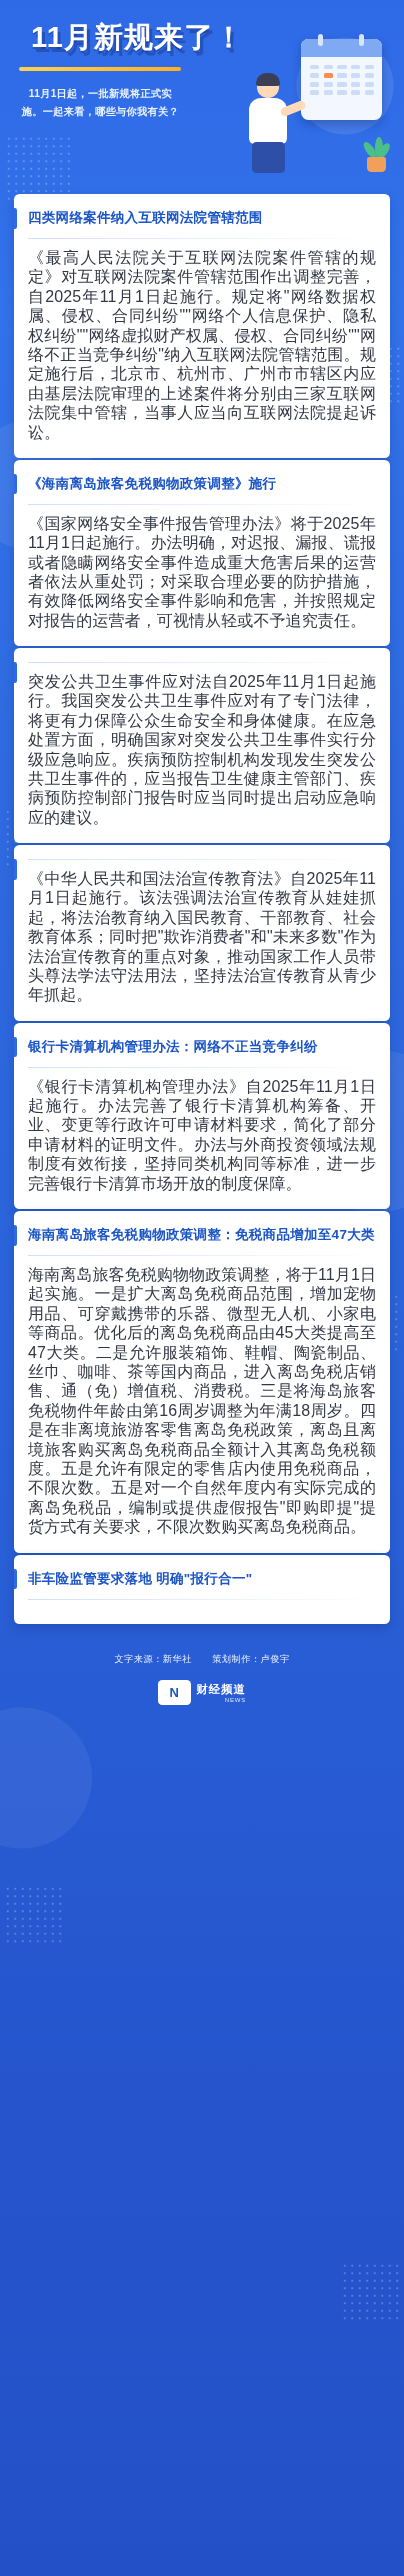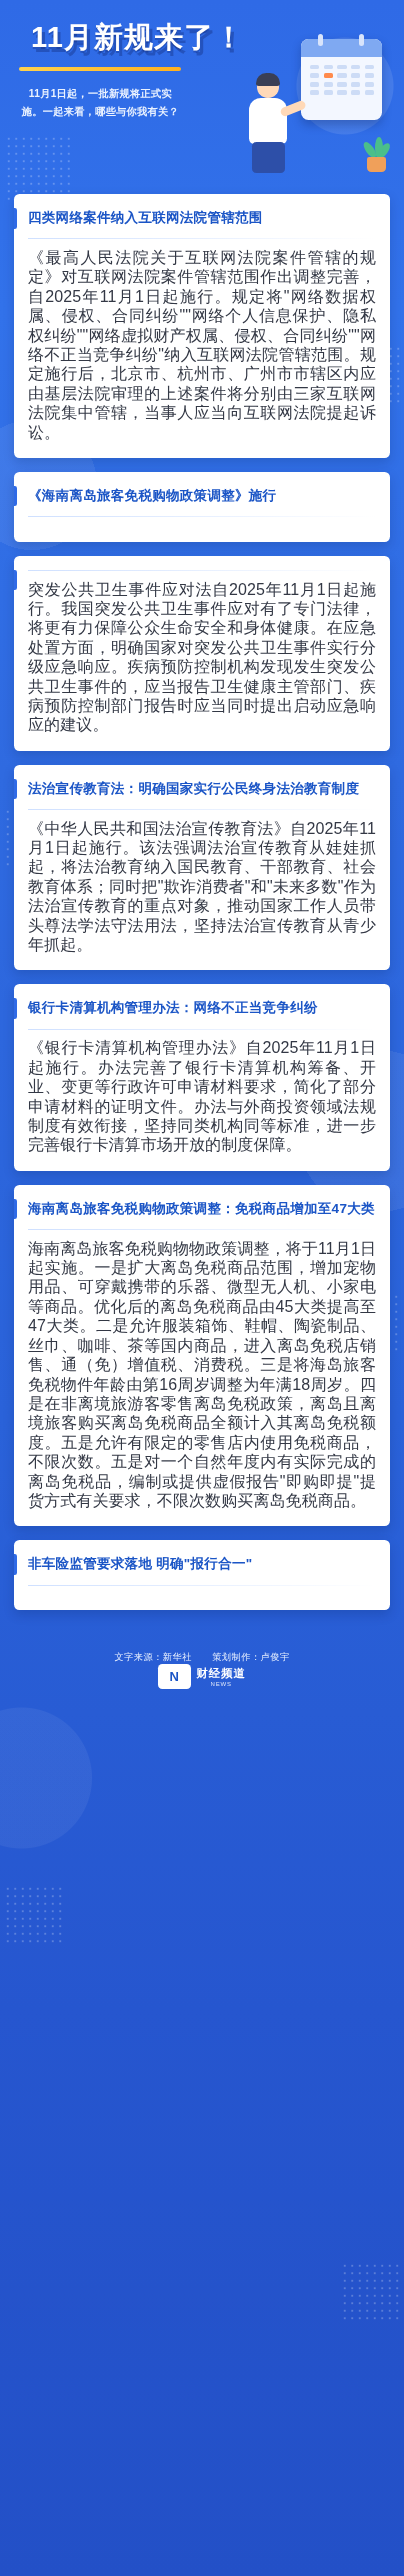--- a/index.html
+++ b/index.html
@@ -169,21 +169,21 @@
   }
   .plant .leaf.l2 { transform: rotate(-35deg); left: 4.3px; height: 18.3px; }
   .plant .leaf.l3 { transform: rotate(35deg); left: 18.3px; height: 17px; }
 
   
   .content { position: relative; padding: 0 14px 21.5px 14px; }
   .card {
     position: relative;
     background: #ffffff;
     border-radius: 5.4px;
-    margin-bottom: 14px;
+    margin-bottom: 2px;
     padding: 14px 14px 16px 14px;
     box-shadow: 0 4.3px 10.8px rgba(8,28,80,.18);
   }
   .card::before {
     content: "";
     position: absolute;
     left: 0; top: 14px;
     width: 3.2px; height: 20.5px;
     background: #2f6ae6;
     border-radius: 0 2.2px 2.2px 0;
@@ -214,41 +214,42 @@
   
   .footer {
     position: relative;
     padding: 5.4px 0 25px 0;
     text-align: center;
   }
   .footer .credits {
     color: #e8f0ff;
     font-size: 9.2px;
     letter-spacing: 0.5px;
+    margin-bottom: 14px;
     text-align: center;
   }
   .footer .credits span { margin: 0 8.6px; }
   .logo-row {
     display: flex;
     align-items: center;
     justify-content: center;
     gap: 5.4px;
   }
   .logo-mark {
     width: 33px; height: 25px;
     background: #ffffff;
     border-radius: 4.3px;
     color: #1b55c6;
     font-weight: bold;
     font-size: 13px;
     line-height: 25px;
     letter-spacing: 0.5px;
   }
   .logo-text {
-    text-align: center;
+    text-align: right;
     color: #ffffff;
   }
   .logo-text .cn { font-size: 11.3px; font-weight: bold; letter-spacing: 1.1px; }
   .logo-text .en { font-size: 6px; letter-spacing: 0.8px; opacity: .85; }
 </style>
 </head>
 <body>
 
 <div class="page">
 
@@ -315,29 +316,29 @@
 
     <section class="card">
       <h2>四类网络案件纳入互联网法院管辖范围</h2>
       <div class="rule"></div>
       <p>《最高人民法院关于互联网法院案件管辖的规定》对互联网法院案件管辖范围作出调整完善，自2025年11月1日起施行。规定将"网络数据权属、侵权、合同纠纷""网络个人信息保护、隐私权纠纷""网络虚拟财产权属、侵权、合同纠纷""网络不正当竞争纠纷"纳入互联网法院管辖范围。规定施行后，北京市、杭州市、广州市市辖区内应由基层法院审理的上述案件将分别由三家互联网法院集中管辖，当事人应当向互联网法院提起诉讼。</p>
     </section>
 
     <section class="card">
       <h2>《海南离岛旅客免税购物政策调整》施行</h2>
       <div class="rule"></div>
+      <p>《国家网络安全事件报告管理办法》将于2025年11月1日起施行。办法明确，对迟报、漏报、谎报或者隐瞒网络安全事件造成重大危害后果的运营者依法从重处罚；对采取合理必要的防护措施，有效降低网络安全事件影响和危害，并按照规定对报告的运营者，可视情从轻或不予追究责任。</p>
     </section>
 
     <section class="card">
       <div class="rule"></div>
       <p>突发公共卫生事件应对法自2025年11月1日起施行。我国突发公共卫生事件应对有了专门法律，将更有力保障公众生命安全和身体健康。在应急处置方面，明确国家对突发公共卫生事件实行分级应急响应。疾病预防控制机构发现发生突发公共卫生事件的，应当报告卫生健康主管部门、疾病预防控制部门报告时应当同时提出启动应急响应的建议。</p>
     </section>
 
     <section class="card">
-      <h2>法治宣传教育法：明确国家实行公民终身法治教育制度</h2>
       <div class="rule"></div>
       <p>《中华人民共和国法治宣传教育法》自2025年11月1日起施行。该法强调法治宣传教育从娃娃抓起，将法治教育纳入国民教育、干部教育、社会教育体系；同时把"欺诈消费者"和"未来多数"作为法治宣传教育的重点对象，推动国家工作人员带头尊法学法守法用法，坚持法治宣传教育从青少年抓起。</p>
     </section>
 
     <section class="card">
       <h2>银行卡清算机构管理办法：网络不正当竞争纠纷</h2>
       <div class="rule"></div>
       <p>《银行卡清算机构管理办法》自2025年11月1日起施行。办法完善了银行卡清算机构筹备、开业、变更等行政许可申请材料要求，简化了部分申请材料的证明文件。办法与外商投资领域法规制度有效衔接，坚持同类机构同等标准，进一步完善银行卡清算市场开放的制度保障。</p>
     </section>
 

